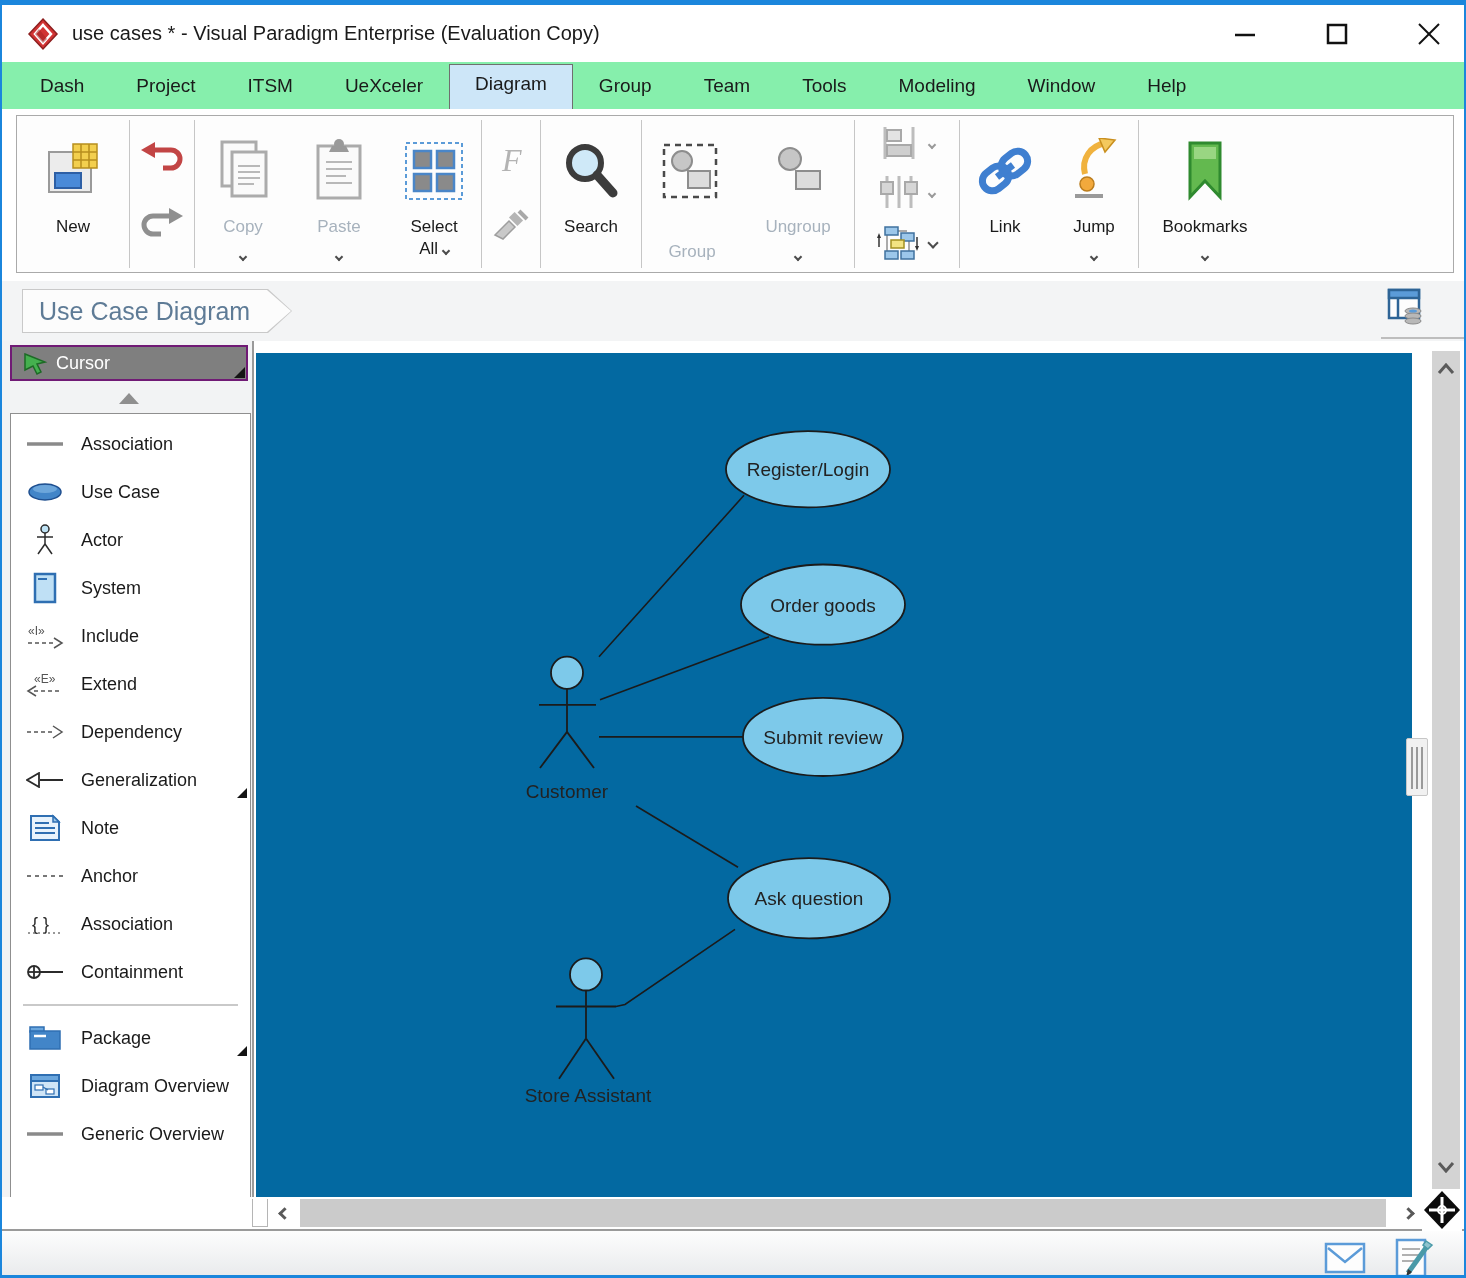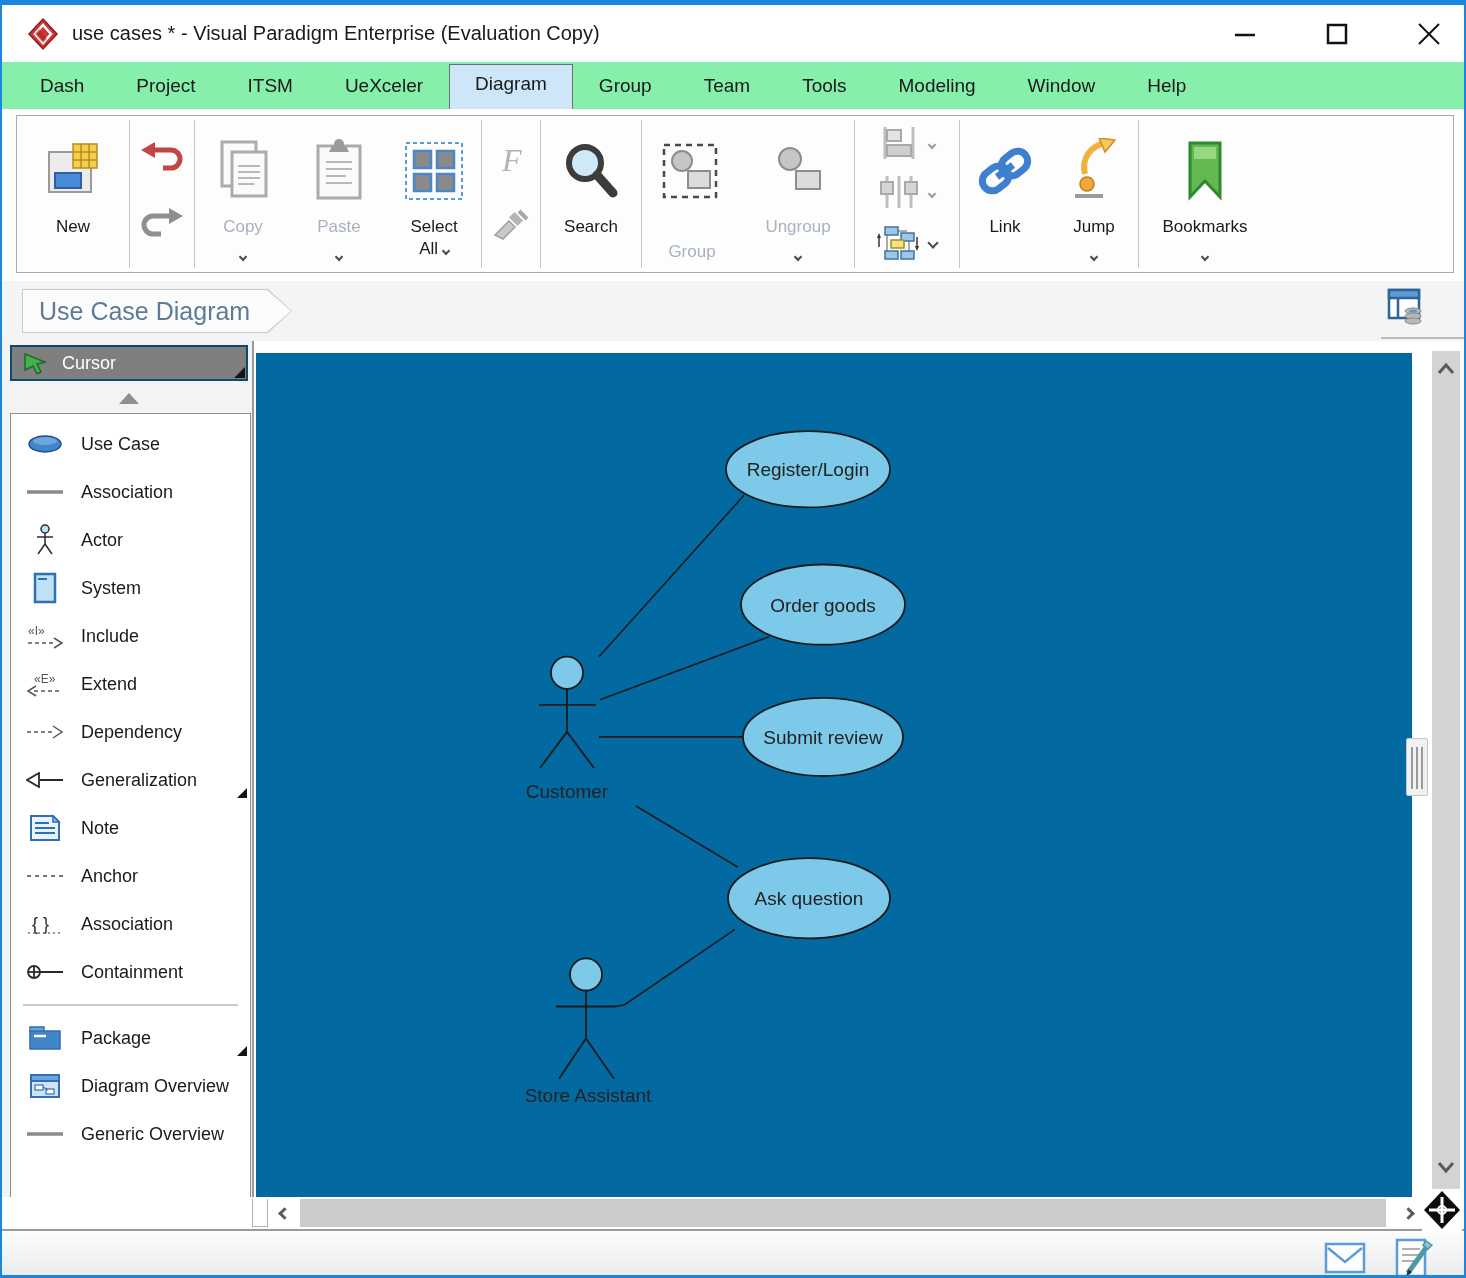--- a/index.html
+++ b/index.html
@@ -35,22 +35,22 @@
   .crumbrow { position:absolute; left:0; top:276px; width:100%; height:60px; background:#f3f4f5; }
   .crumb-outer { position:absolute; left:20px; top:8px; width:270px; height:44px; background:#c9c9c9;
     clip-path:polygon(0 0, calc(100% - 24px) 0, 100% 50%, calc(100% - 24px) 100%, 0 100%); }
   .crumb-inner { position:absolute; left:1px; top:1px; width:268px; height:42px; background:#fcfcfc;
     clip-path:polygon(0 0, calc(100% - 24px) 0, 100% 50%, calc(100% - 24px) 100%, 0 100%);
     display:flex; align-items:center; padding-left:16px; font-size:25px; color:#5e7b96; }
   .panel-btn { position:absolute; right:38px; top:6px; width:40px; height:42px; background:transparent; border:none; cursor:pointer; }
   
   .main { position:absolute; left:0; top:336px; width:100%; height:856px; }
   .sidebar { position:absolute; left:0; top:0; width:252px; height:856px; background:#f2f3f4; border-right:2px solid #9a9a9a; }
-  .cursor-btn { position:absolute; left:8px; top:4px; width:238px; height:36px; background:#7f7f7f; border:2px solid #0c4a6e;
-    display:flex; align-items:center; color:#fff; font-size:18px; gap:14px; padding-left:10px; cursor:pointer; }
+  .cursor-btn { position:absolute; left:8px; top:4px; width:238px; height:36px; background:#7f7f7f; border:2px solid #701a75;
+    display:flex; align-items:center; color:#fff; font-size:18px; gap:8px; padding-left:10px; cursor:pointer; }
   .cursor-btn::after { content:""; position:absolute; right:1px; bottom:1px; border-left:11px solid transparent; border-bottom:11px solid #141414; }
   .pal-arrow-up { position:absolute; left:117px; top:52px; width:0; height:0; border-left:10px solid transparent; border-right:10px solid transparent; border-bottom:11px solid #8f8f8f; }
   .palette { position:absolute; left:8px; top:72px; width:241px; height:788px; height:786px; background:#fff; border:1px solid #8f8f8f; padding-top:6px; }
   .p-row { position:relative; height:48px; display:flex; align-items:center; padding-left:14px; gap:16px; cursor:pointer; }
   .p-ico { width:40px; display:flex; justify-content:center; }
   .p-label { font-size:18px; color:#1a1a1a; white-space:nowrap; }
   .p-row.has-corner::after { content:""; position:absolute; right:3px; bottom:6px; border-left:10px solid transparent; border-bottom:10px solid #141414; }
   .p-sep { height:18px; display:flex; align-items:center; }
   .p-sep div { height:2px; width:215px; margin:0 auto; background:#c9c9c9; }
   .pal-arrow-down { position:absolute; left:117px; top:866px; width:0; height:0; border-left:10px solid transparent; border-right:10px solid transparent; border-top:11px solid #8f8f8f; }
@@ -383,35 +383,35 @@
           <polygon points="3,4 23,12 15,14 19,22 15,24 11,16 3,20" fill="#45b04f" stroke="#1d6b26" stroke-width="1.5"></polygon>
         </svg>
         <span>Cursor</span>
       </div>
       <div class="pal-arrow-up"></div>
 
       <div class="palette">
 
         <div class="p-row">
           <span class="p-ico">
+            <svg width="38" height="8" viewBox="0 0 38 8">
+                <line x1="1" y1="4" x2="37" y2="4" stroke="#8a8a8a" stroke-width="3.5"></line>
+              </svg>
+          </span>
+          <span class="p-label">Association</span>
+        </div>
+
+        <div class="p-row">
+          <span class="p-ico">
             <svg width="36" height="20" viewBox="0 0 36 20">
                 <ellipse cx="18" cy="10" rx="16" ry="8" fill="#4285c8" stroke="#1f4f8f" stroke-width="1.5"></ellipse>
                 <ellipse cx="18" cy="7" rx="12" ry="4" fill="#7fb3e3" opacity="0.7"></ellipse>
               </svg>
           </span>
           <span class="p-label">Use Case</span>
-        </div>
-
-        <div class="p-row">
-          <span class="p-ico">
-            <svg width="38" height="8" viewBox="0 0 38 8">
-                <line x1="1" y1="4" x2="37" y2="4" stroke="#8a8a8a" stroke-width="3.5"></line>
-              </svg>
-          </span>
-          <span class="p-label">Association</span>
         </div>
 
         <div class="p-row">
           <span class="p-ico">
             <svg width="20" height="32" viewBox="0 0 20 32">
                 <circle cx="10" cy="5" r="4" fill="#bfe3f5" stroke="#2b2b2b" stroke-width="1.5"></circle>
                 <line x1="10" y1="9" x2="10" y2="20" stroke="#2b2b2b" stroke-width="1.5"></line>
                 <line x1="2" y1="13" x2="18" y2="13" stroke="#2b2b2b" stroke-width="1.5"></line>
                 <line x1="10" y1="20" x2="3" y2="30" stroke="#2b2b2b" stroke-width="1.5"></line>
                 <line x1="10" y1="20" x2="17" y2="30" stroke="#2b2b2b" stroke-width="1.5"></line>

